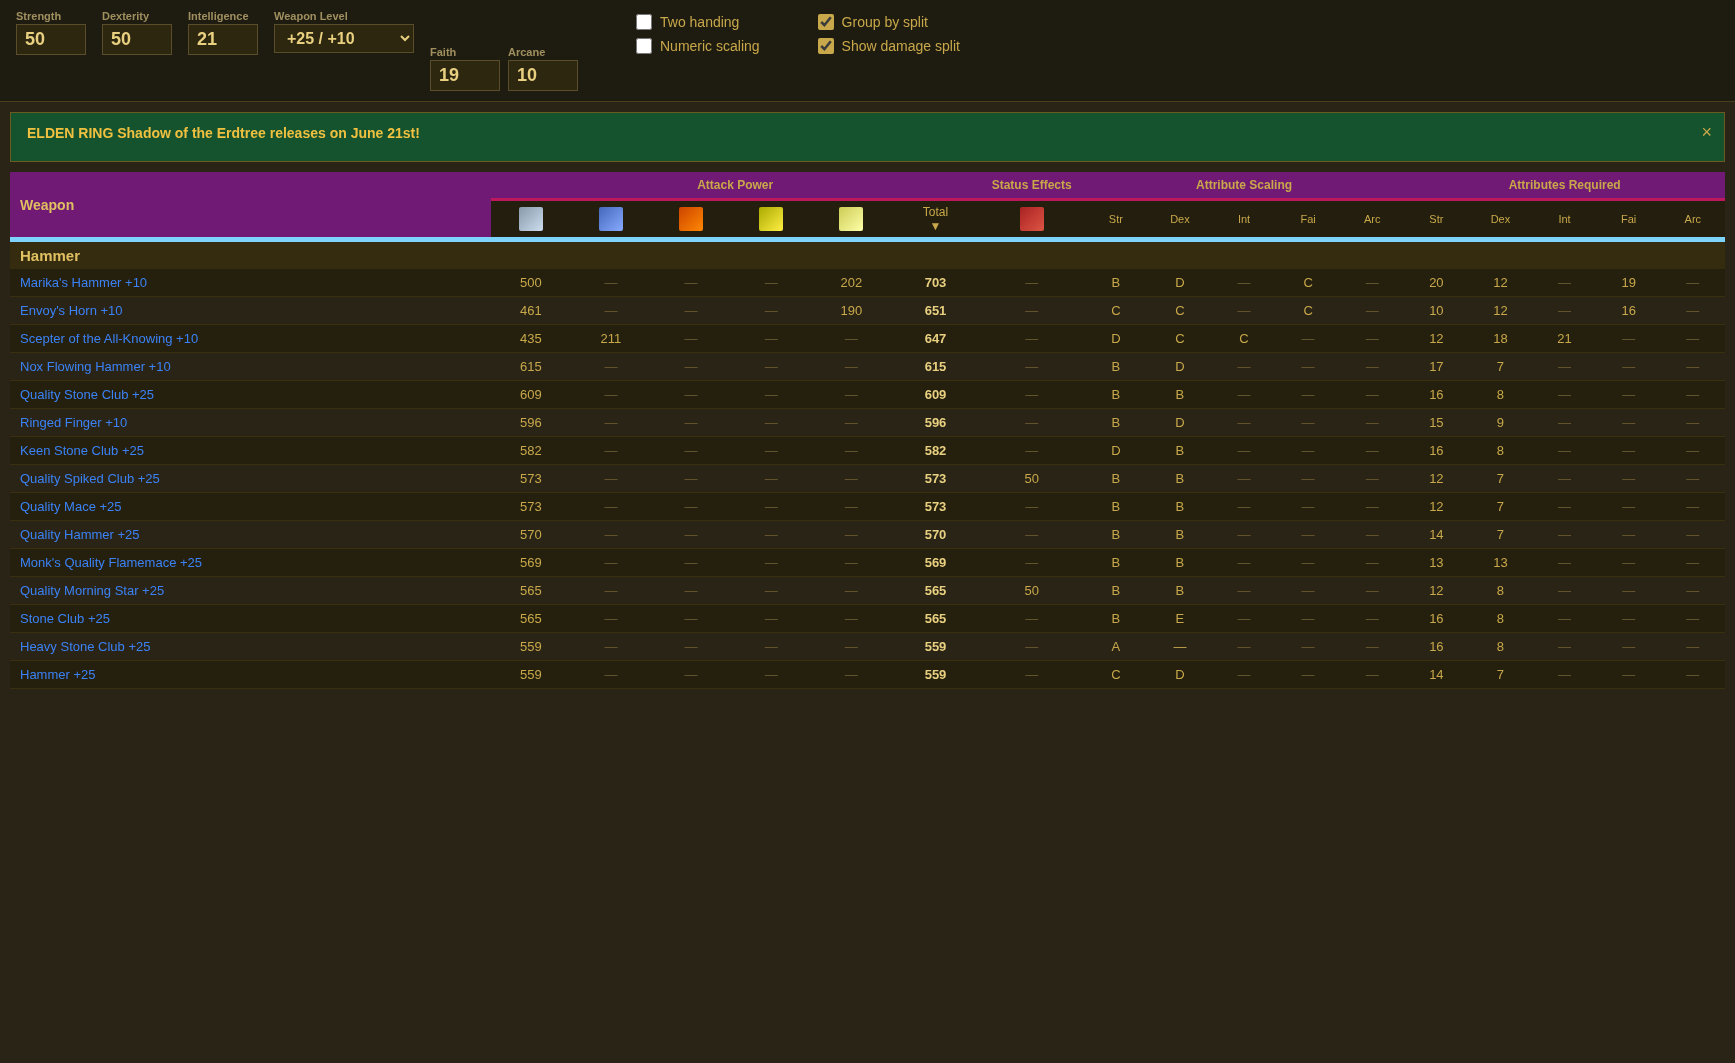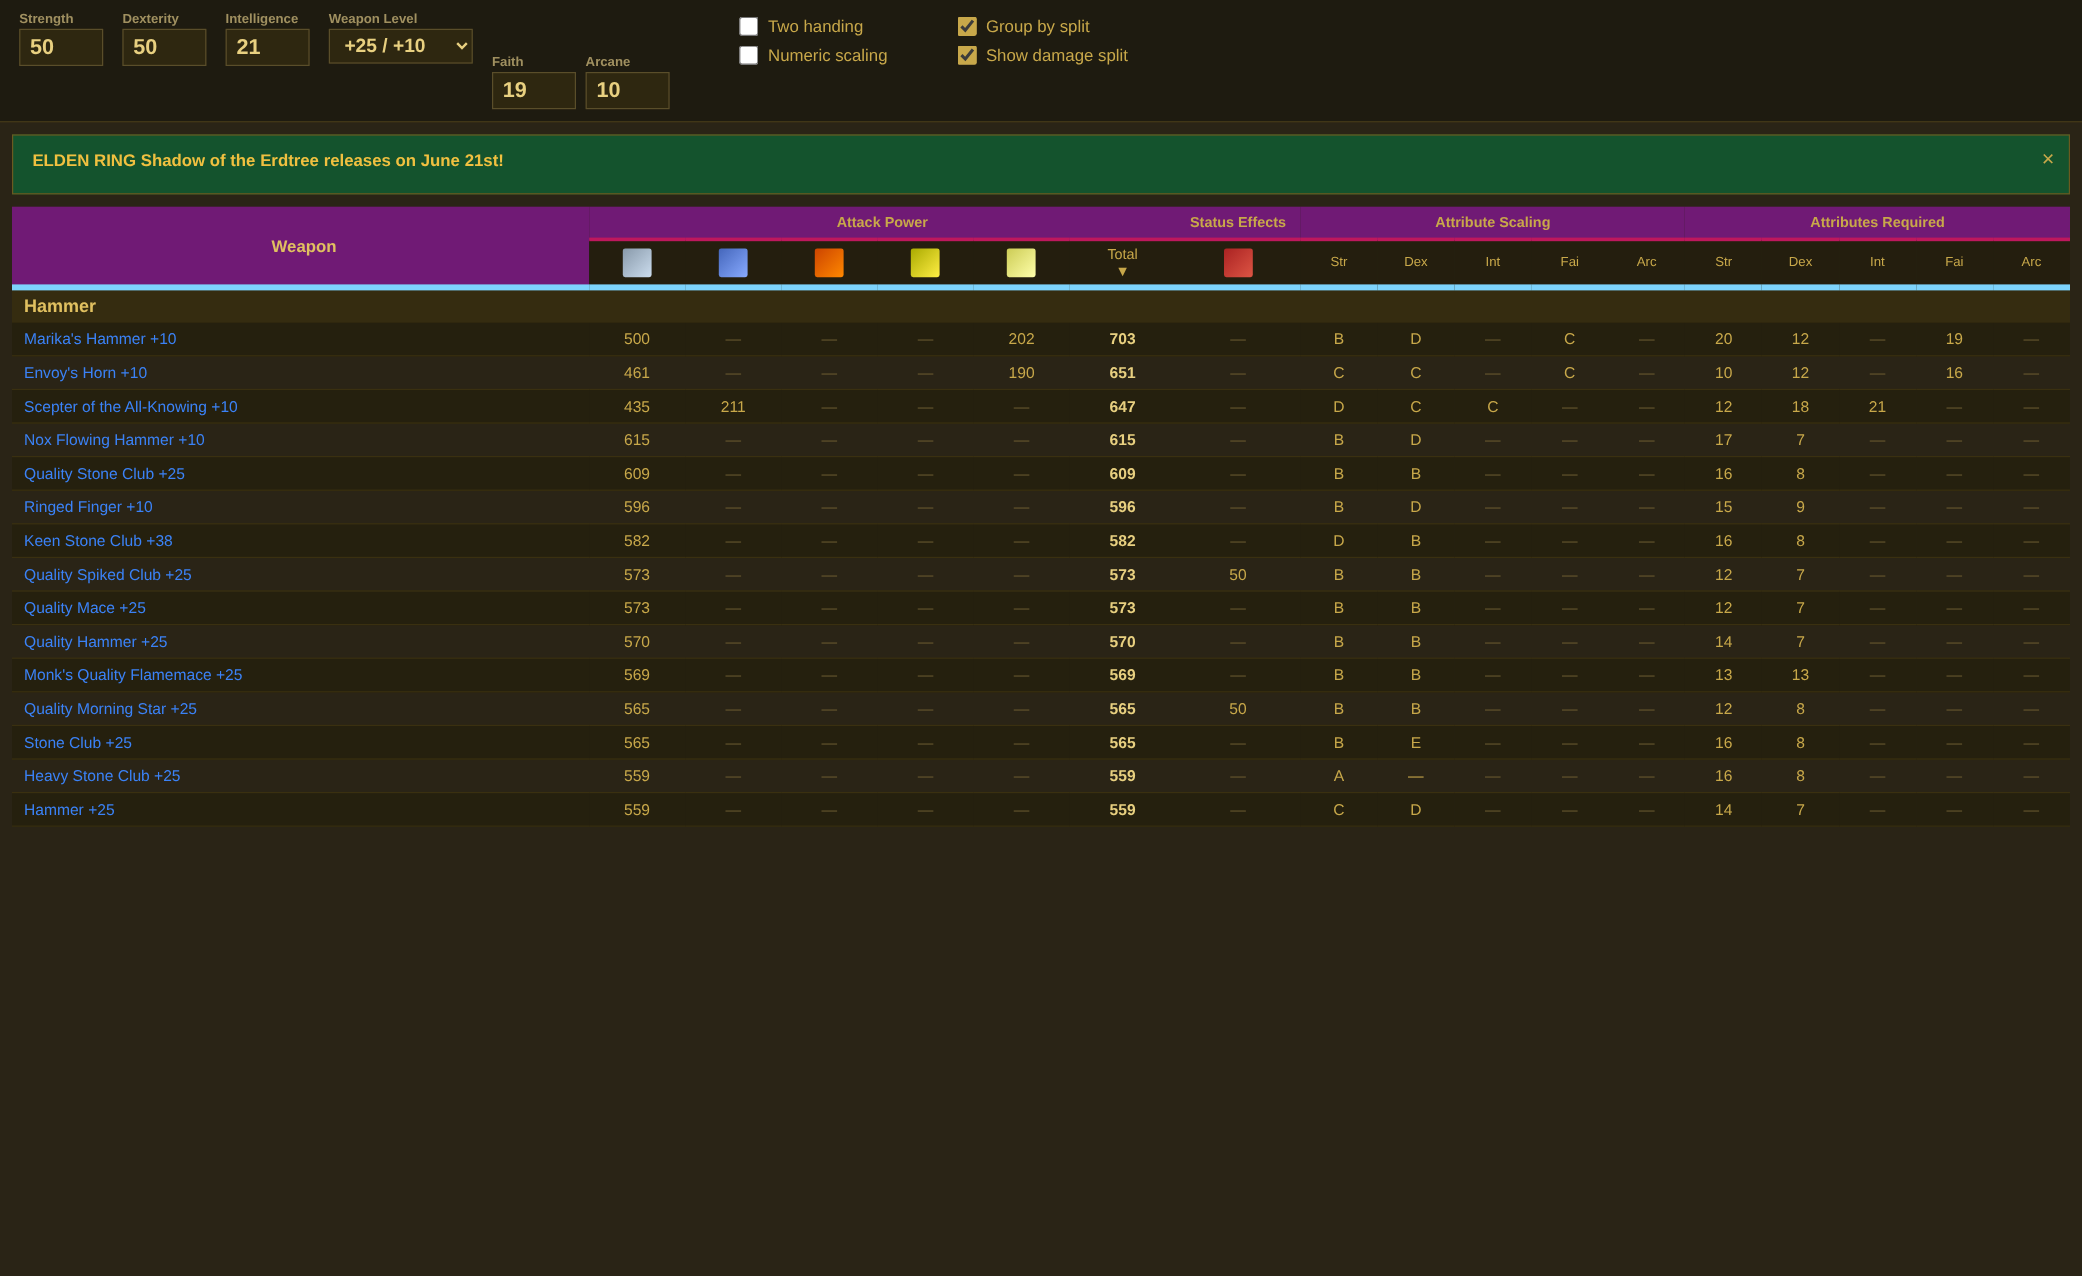--- a/index.html
+++ b/index.html
@@ -135,21 +135,21 @@
     .col-sub-header {
       background-color: #241e0e;
       text-align: center;
       color: #c8a84a;
       font-size: 11px;
       padding: 4px 2px;
       border-bottom: 2px solid #5a4e2a;
     }
 
     .col-weapon-header {
-      text-align: center;
+      text-align: left;
       padding-left: 10px;
       color: #e0c060;
       font-size: 14px;
       font-weight: bold;
     }
 
     
     .group-row td {
       background-color: #352c10;
       color: #e0c060;
@@ -208,21 +208,21 @@
     }
 
     
     .level-select {
       background: #2e2710;
       border: 1px solid #5a4e2a;
       color: #e8d080;
       font-size: 16px;
       font-weight: bold;
       padding: 4px 8px;
-      width: 120px;
+      width: 140px;
       outline: none;
       cursor: pointer;
     }
   </style>
 </head>
 <body>
 
 <div class="header-controls">
   <div class="stat-inputs">
     <div class="stat-group">
@@ -474,21 +474,21 @@
           <td class="dash">—</td>
           <td class="dash">—</td>
           <td class="dash">—</td>
           <td>15</td>
           <td>9</td>
           <td class="dash">—</td>
           <td class="dash">—</td>
           <td class="dash">—</td>
         </tr>
         <tr class="data-row">
-          <td class="weapon-name">Keen Stone Club +38</td>
+          <td class="weapon-name">Keen Stone Club +25</td>
           <td>582</td>
           <td class="dash">—</td>
           <td class="dash">—</td>
           <td class="dash">—</td>
           <td class="dash">—</td>
           <td class="total-col">582</td>
           <td class="dash">—</td>
           <td>D</td>
           <td>B</td>
           <td class="dash">—</td>

